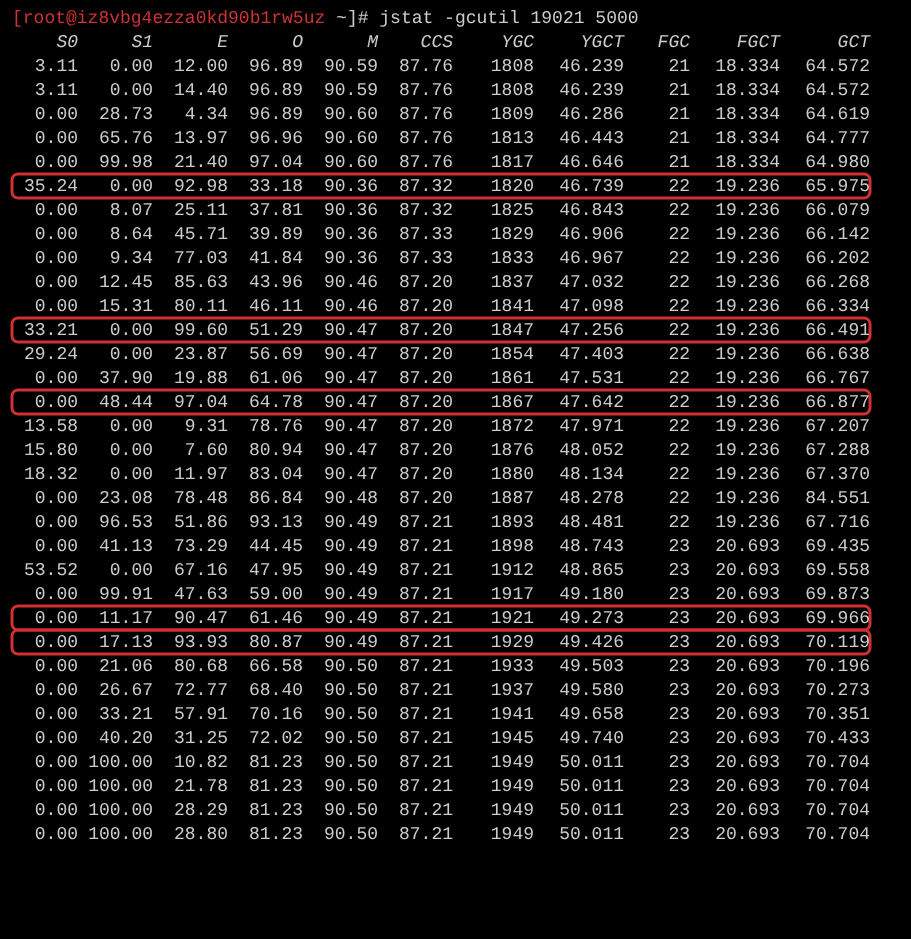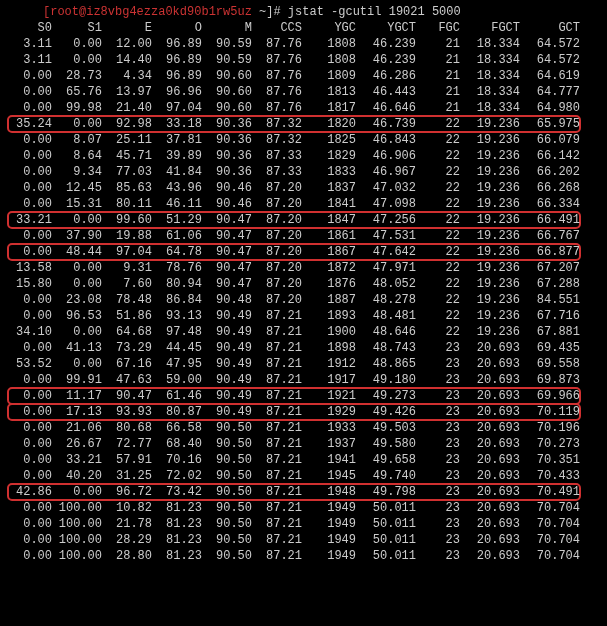--- a/index.html
+++ b/index.html
@@ -6,21 +6,21 @@
     margin: 0;
     padding: 4px 8px;
     background: #000;
     color: #ccc;
     font-family: "Consolas", "Courier New", monospace;
     font-size: 12px;
     line-height: 16px;
     width: 607px;
     box-sizing: border-box;
   }
-  .prompt-line { white-space: pre; margin-bottom: 0; margin-left: 35px; }
+  .prompt-line { white-space: pre; margin-bottom: 0; }
   .prompt-user { color: #cc3333; }
   .prompt-path { color: #ccc; }
   table {
     border-collapse: collapse;
     table-layout: fixed;
   }
   th, td {
     padding: 0;
     text-align: right;
     font-weight: normal;
@@ -34,21 +34,21 @@
   col.c2  { width: 50px; }
   col.c3  { width: 50px; }
   col.c4  { width: 50px; }
   col.c5  { width: 50px; }
   col.c6  { width: 54px; }
   col.c7  { width: 60px; }
   col.c8  { width: 44px; }
   col.c9  { width: 60px; }
   col.c10 { width: 60px; }
 
-  th { color: #ccc; }
+  th { color: #ccc; font-style: italic; }
   tr.hl td {
     position: relative;
   }
   tr.hl {
     outline: 2px solid #d03030;
     outline-offset: -1px;
     border-radius: 4px;
     padding-left: 44px;
   }
 </style>
@@ -237,20 +237,33 @@
         <td>51.29</td>
         <td>90.47</td>
         <td>87.20</td>
         <td>1847</td>
         <td>47.256</td>
         <td>22</td>
         <td>19.236</td>
         <td>66.491</td>
       </tr>
       <tr>
+        <td>29.24</td>
+        <td>0.00</td>
+        <td>23.87</td>
+        <td>56.69</td>
+        <td>90.47</td>
+        <td>87.20</td>
+        <td>1854</td>
+        <td>47.403</td>
+        <td>22</td>
+        <td>19.236</td>
+        <td>66.638</td>
+      </tr>
+      <tr>
         <td>0.00</td>
         <td>37.90</td>
         <td>19.88</td>
         <td>61.06</td>
         <td>90.47</td>
         <td>87.20</td>
         <td>1861</td>
         <td>47.531</td>
         <td>22</td>
         <td>19.236</td>
@@ -287,20 +300,33 @@
         <td>0.00</td>
         <td>7.60</td>
         <td>80.94</td>
         <td>90.47</td>
         <td>87.20</td>
         <td>1876</td>
         <td>48.052</td>
         <td>22</td>
         <td>19.236</td>
         <td>67.288</td>
+      </tr>
+      <tr>
+        <td>18.32</td>
+        <td>0.00</td>
+        <td>11.97</td>
+        <td>83.04</td>
+        <td>90.47</td>
+        <td>87.20</td>
+        <td>1880</td>
+        <td>48.134</td>
+        <td>22</td>
+        <td>19.236</td>
+        <td>67.370</td>
       </tr>
       <tr>
         <td>0.00</td>
         <td>23.08</td>
         <td>78.48</td>
         <td>86.84</td>
         <td>90.48</td>
         <td>87.20</td>
         <td>1887</td>
         <td>48.278</td>
@@ -315,33 +341,20 @@
         <td>93.13</td>
         <td>90.49</td>
         <td>87.21</td>
         <td>1893</td>
         <td>48.481</td>
         <td>22</td>
         <td>19.236</td>
         <td>67.716</td>
       </tr>
       <tr>
-        <td>34.10</td>
-        <td>0.00</td>
-        <td>64.68</td>
-        <td>97.48</td>
-        <td>90.49</td>
-        <td>87.21</td>
-        <td>1900</td>
-        <td>48.646</td>
-        <td>22</td>
-        <td>19.236</td>
-        <td>67.881</td>
-      </tr>
-      <tr>
         <td>0.00</td>
         <td>41.13</td>
         <td>73.29</td>
         <td>44.45</td>
         <td>90.49</td>
         <td>87.21</td>
         <td>1898</td>
         <td>48.743</td>
         <td>23</td>
         <td>20.693</td>
@@ -444,33 +457,20 @@
         <td>31.25</td>
         <td>72.02</td>
         <td>90.50</td>
         <td>87.21</td>
         <td>1945</td>
         <td>49.740</td>
         <td>23</td>
         <td>20.693</td>
         <td>70.433</td>
       </tr>
-      <tr class="hl">
-        <td>42.86</td>
-        <td>0.00</td>
-        <td>96.72</td>
-        <td>73.42</td>
-        <td>90.50</td>
-        <td>87.21</td>
-        <td>1948</td>
-        <td>49.798</td>
-        <td>23</td>
-        <td>20.693</td>
-        <td>70.491</td>
-      </tr>
       <tr>
         <td>0.00</td>
         <td>100.00</td>
         <td>10.82</td>
         <td>81.23</td>
         <td>90.50</td>
         <td>87.21</td>
         <td>1949</td>
         <td>50.011</td>
         <td>23</td>

